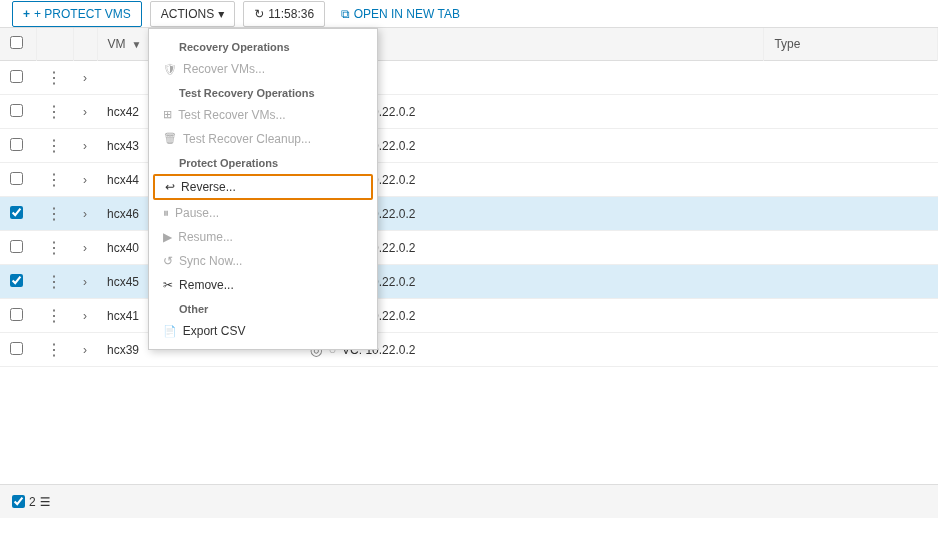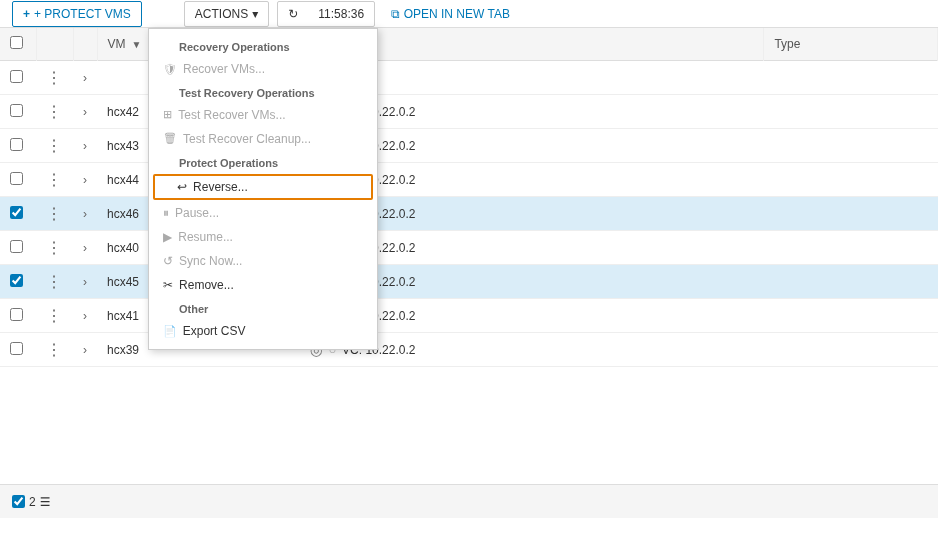--- a/index.html
+++ b/index.html
@@ -26,21 +26,21 @@
       color: #333;
       border-radius: 2px;
     }
     .toolbar-btn.primary {
       border-color: #0079b8;
       color: #0079b8;
     }
     .toolbar-time {
       display: flex;
       align-items: center;
-      gap: 20px;
+      gap: 4px;
       font-size: 12px;
       color: #333;
       padding: 5px 10px;
       border: 1px solid #ccc;
       border-radius: 2px;
     }
     .toolbar-open {
       display: flex;
       align-items: center;
       gap: 4px;
@@ -83,21 +83,21 @@
       color: #333;
     }
     .dropdown-item.disabled {
       color: #aaa;
       cursor: default;
     }
     .dropdown-item.highlighted {
       border: 2px solid #e57c00;
       background: #fff;
       margin: 1px 4px;
-      padding: 4px 22px;
+      padding: 4px 10px;
       border-radius: 2px;
     }
 
     
     .table-container {
       width: 100%;
       overflow-y: auto;
     }
     table {
       width: 100%;
@@ -164,21 +164,21 @@
     .icon-down::before { content: '▾'; }
   </style>
 </head>
 <body>
 
 <div class="toolbar">
   <button class="toolbar-btn primary">
     <span class="icon-plus"></span>
     <span>+ PROTECT VMS</span>
   </button>
-  <button class="toolbar-btn" style="background:#fff; border-color:#ccc; position:relative;margin-left:34px;">
+  <button class="toolbar-btn" style="background:#fff; border-color:#ccc; position:relative;">
     <span>ACTIONS</span>
     <span class="icon-down"></span>
   </button>
   <div class="toolbar-time">
     <span class="icon-refresh"></span>
     <span>11:58:36</span>
   </div>
   <div class="toolbar-open">
     <span class="icon-tab"></span>
     <span>OPEN IN NEW TAB</span>

